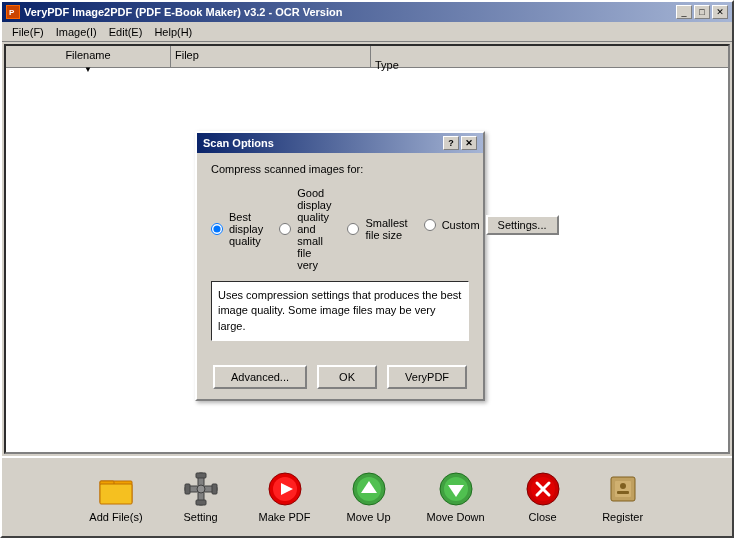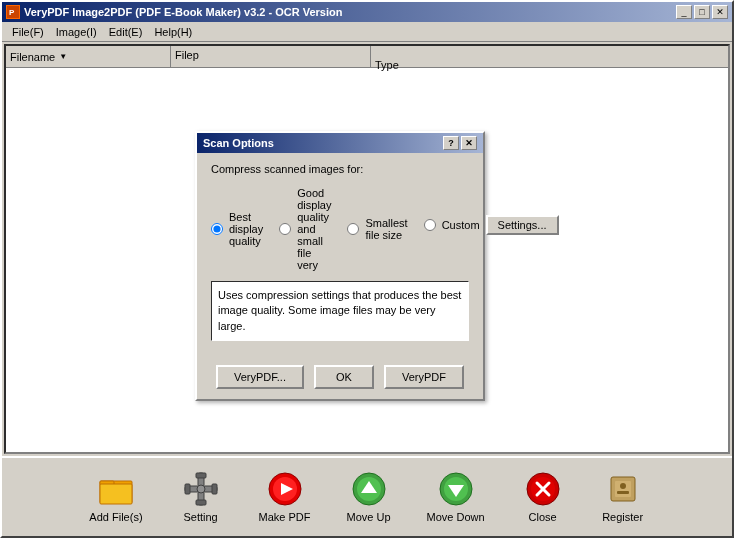--- a/index.html
+++ b/index.html
@@ -274,20 +274,21 @@
     }
 
     .col-filename {
       width: 165px;
       padding: 3px 4px;
       border-right: 1px solid #808080;
       display: flex;
       align-items: center;
       gap: 4px;
       font-size: 11px;
+      flex-direction: column;
     }
     .col-filepath {
       width: 200px;
       padding: 3px 4px;
       border-right: 1px solid #808080;
       font-size: 11px;
     }
     .col-type {
       flex: 1;
       padding: 13px 4px;
@@ -485,19 +486,19 @@
             <button class="settings-btn">Settings...</button>
           </div>
         </div>
 
         <div class="description-box">
           <span>Uses compression settings that produces the best image quality. Some image files may be very large.</span>
         </div>
       </div>
 
       <div class="dialog-footer">
-        <button class="dialog-action-btn">VeryPDF...</button>
+        <button class="dialog-action-btn">Advanced...</button>
         <button class="dialog-action-btn">OK</button>
         <button class="dialog-action-btn">VeryPDF</button>
       </div>
     </div>
   </div>
 </div>
 
 </body></html>

